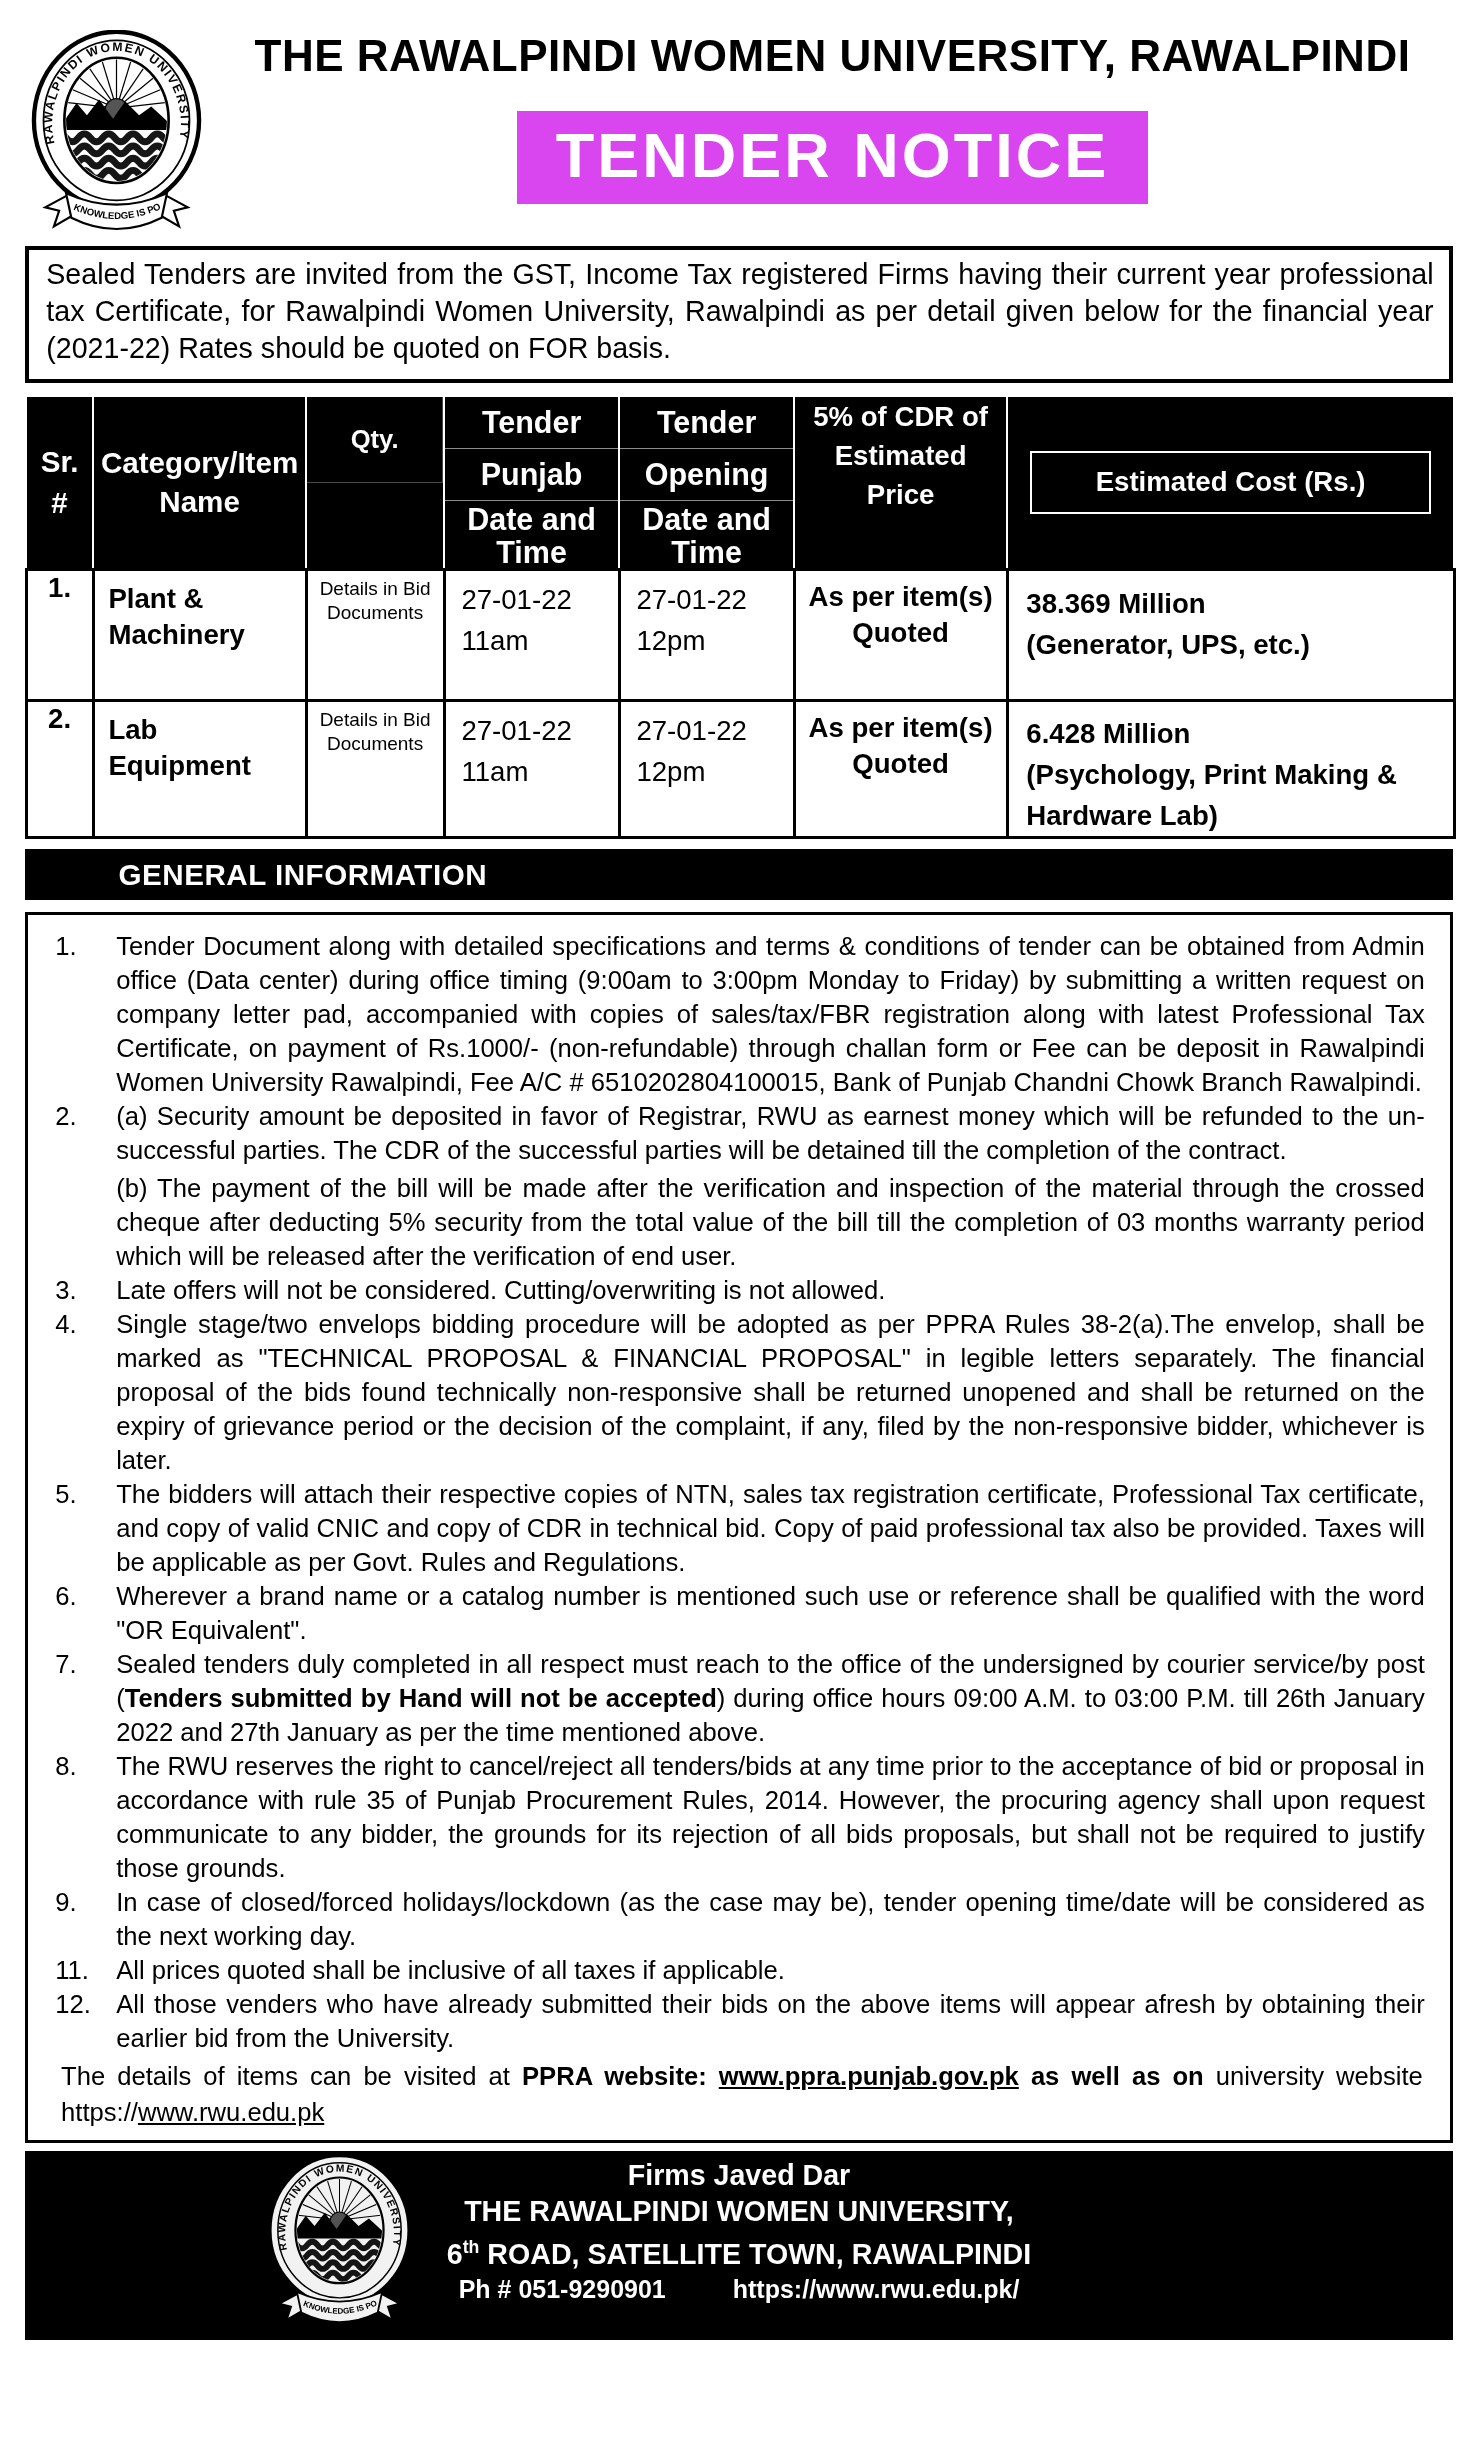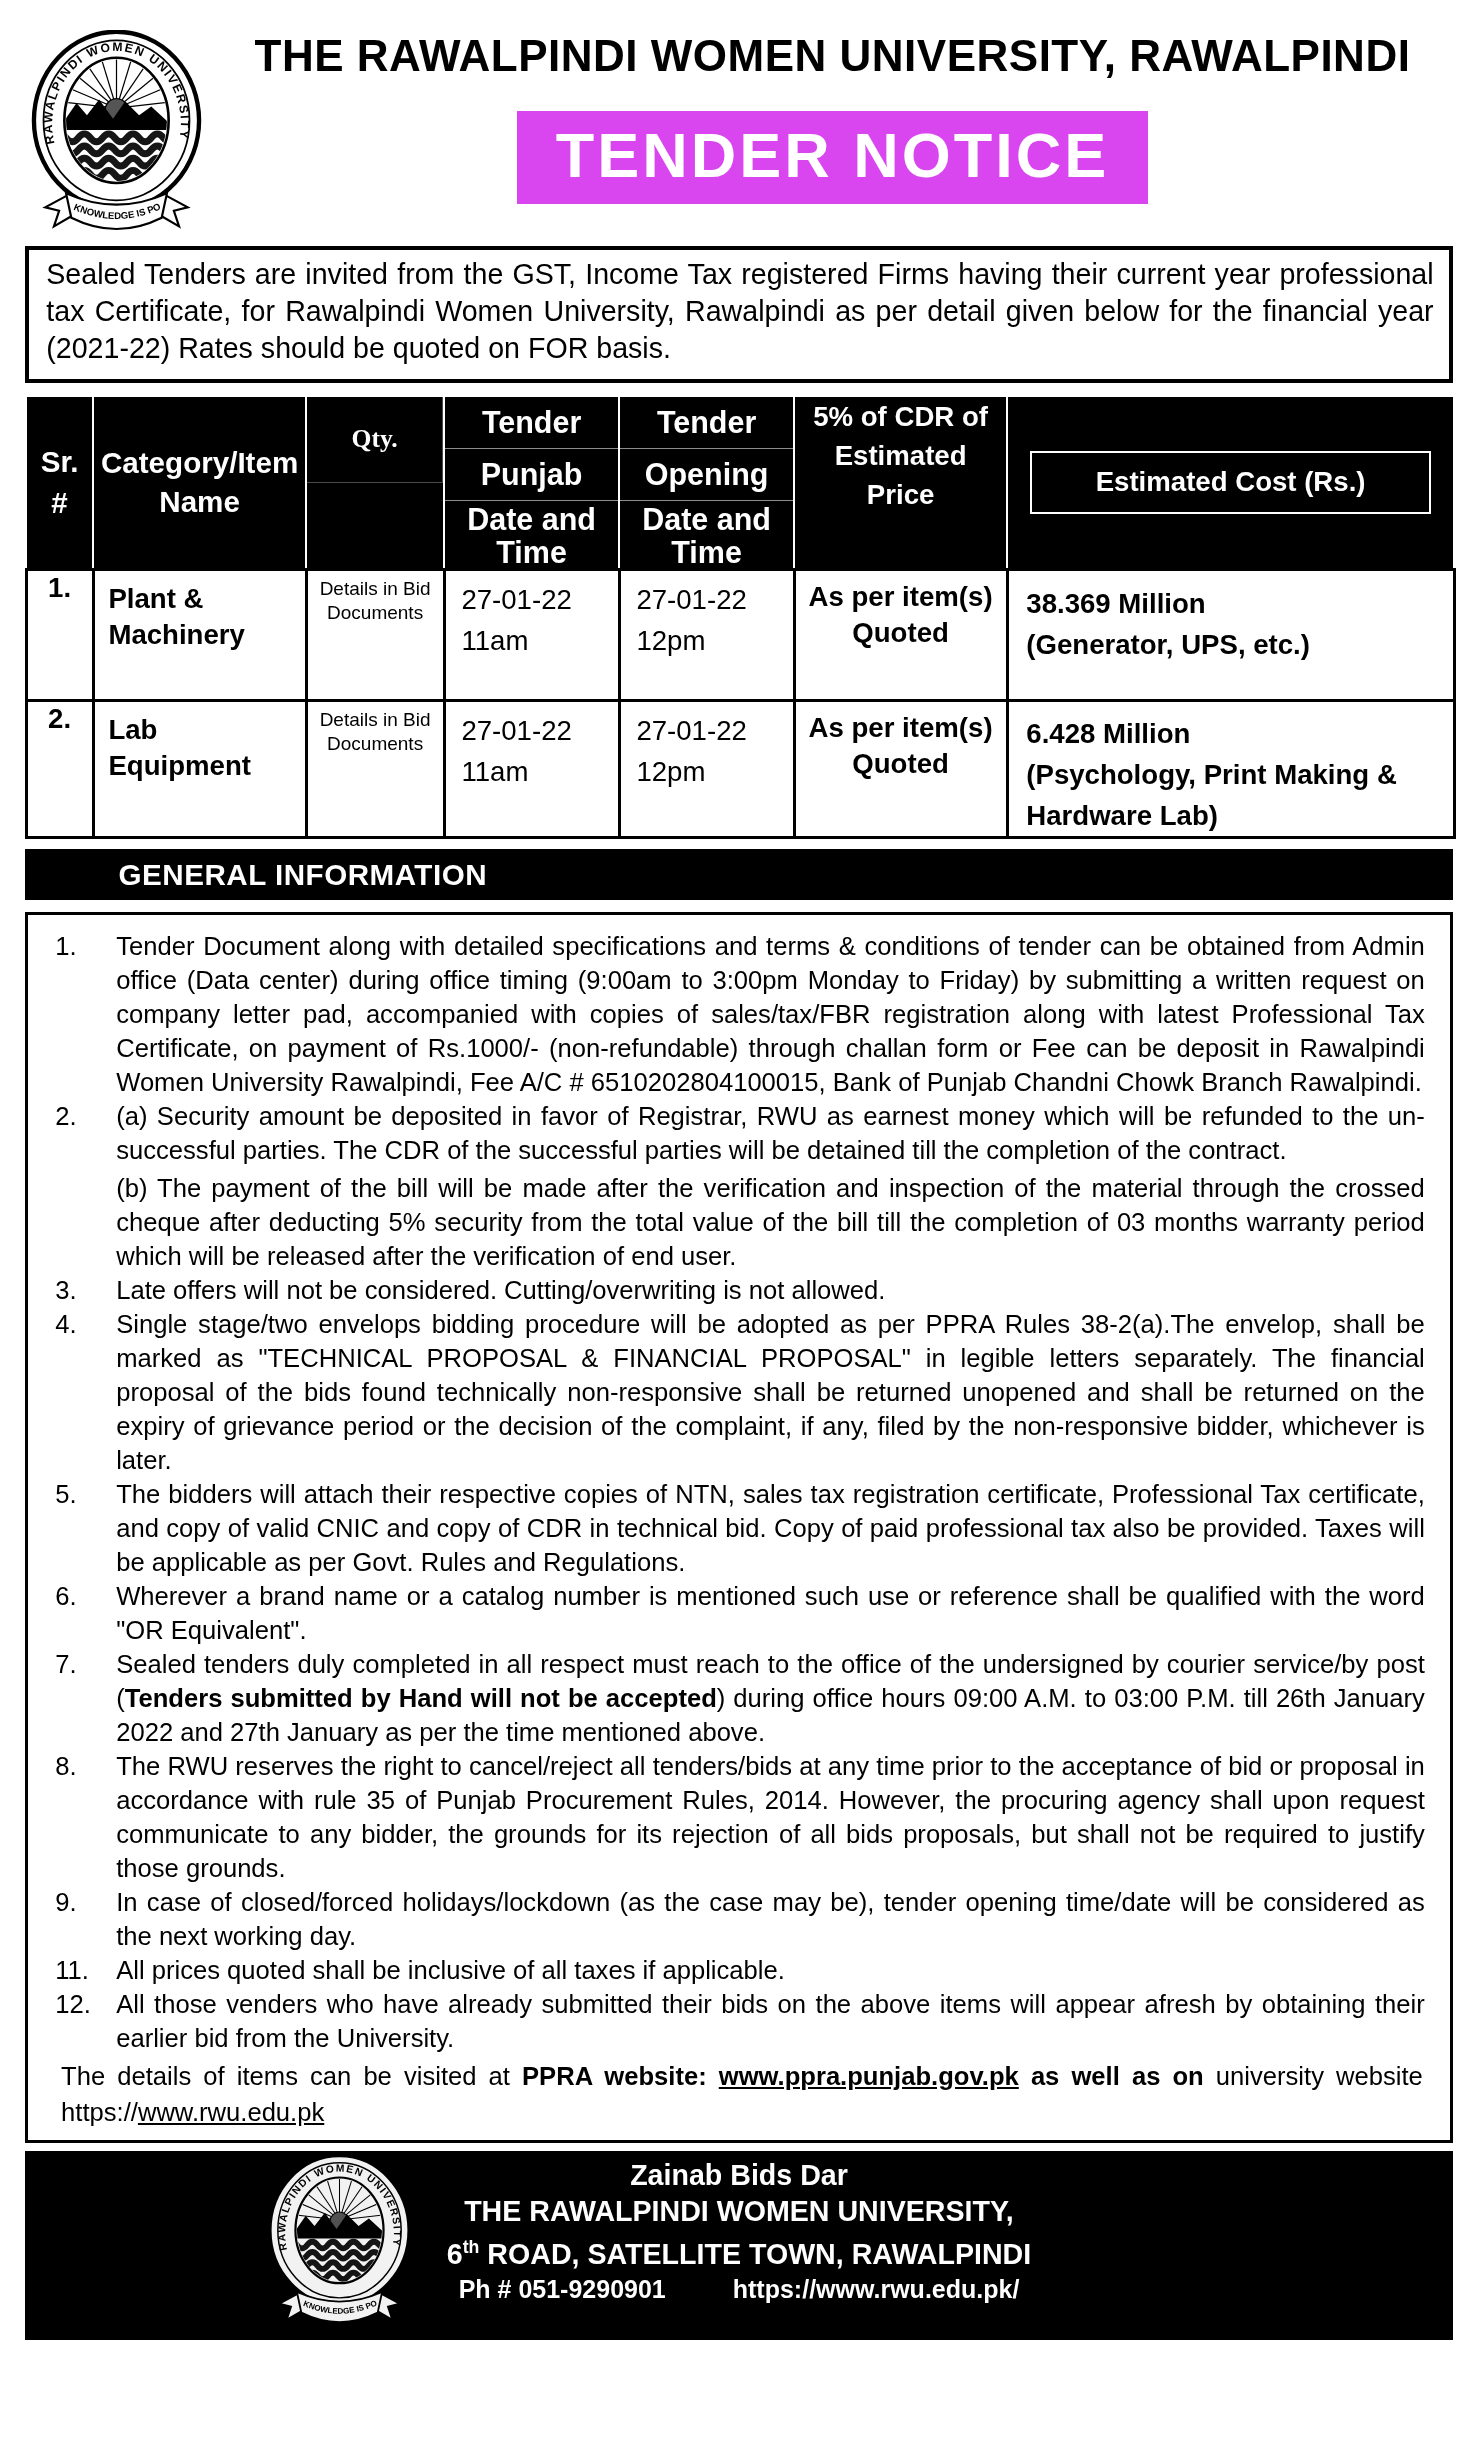--- a/index.html
+++ b/index.html
@@ -16,21 +16,21 @@
 
   
   .intro-box{border:4.9px solid #000;margin-top:17.7px;padding:5.9px 15.8px 11.8px 17.7px;font-size:28.6px;line-height:37px;text-align:justify;}
 
   
   table.tender-table{width:1428px;border-collapse:collapse;table-layout:fixed;margin-top:11.8px;}
   .tender-table th{background:#000;color:#fff;border:2px solid #fff;font-weight:bold;padding:0;margin:0;}
   .tender-table thead tr{height:169px;}
   .th-sr{font-size:29.6px;line-height:41px;vertical-align:middle;text-align:center;}
   .th-cat{font-size:29.6px;line-height:39px;vertical-align:middle;text-align:center;}
-  .th-qty{vertical-align:top;font-family:Liberation Serif, serif;}
+  .th-qty{vertical-align:top;}
   .qty-box{height:85px;margin:0;border-bottom:1px solid #4a4a4a;border-right:1px solid #4a4a4a;display:flex;align-items:center;justify-content:center;font-size:25.6px;}
   .th-stack{vertical-align:top;}
   .seg{height:51px;display:flex;align-items:center;justify-content:center;font-size:30.5px;border-bottom:1px solid rgba(255,255,255,.55);}
   .seg-last{height:65px;border-bottom:none;line-height:33px;text-align:center;padding:0 9.9px;display:block;padding-top:2px;}
   .th-cdr{vertical-align:top;text-align:center;font-size:27.6px;line-height:39px;padding-top:11.8px;}
   .th-cost{vertical-align:middle;}
   .cost-box{border:2px solid #fff;margin:0 21.7px;height:59px;display:flex;align-items:center;justify-content:center;font-size:27.6px;}
 
   .tender-table td{border:3.9px solid #000;vertical-align:top;background:#fff;}
   .row-1 td{height:116px;}
@@ -329,20 +329,20 @@
         </g>
         <path d="M44 190 L18 204 L34 208 L28 226 L52 212 Z" fill="#fff" stroke="#000" stroke-width="2.5"></path>
         <path d="M156 190 L182 204 L166 208 L172 226 L148 212 Z" fill="#fff" stroke="#000" stroke-width="2.5"></path>
         <path d="M42 188 Q100 214 158 188 L152 216 Q100 242 48 216 Z" fill="#fff" stroke="#000" stroke-width="2.5"></path>
         <path id="motto-f" d="M 47,205 Q 100,230 153,205" fill="none"></path>
         <text class="crest-text" font-size="11" font-weight="bold" fill="#000">
           <textPath href="#motto-f" startOffset="3%">KNOWLEDGE IS POWER</textPath>
         </text>
       </svg>
     </div>
-    <div class="f-line1">Zainab Bids Dar</div>
+    <div class="f-line1">Firms Javed Dar</div>
     <div class="f-line3">THE RAWALPINDI WOMEN UNIVERSITY,</div>
     <div class="f-line4"><span>6</span><sup>th</sup><span> ROAD, SATELLITE TOWN, RAWALPINDI</span></div>
     <div class="f-line5"><span class="f-phone">Ph # 051-9290901</span><span class="f-site">https://www.rwu.edu.pk/</span></div>
   </footer>
 
 </div>
 
 
 </body></html>

